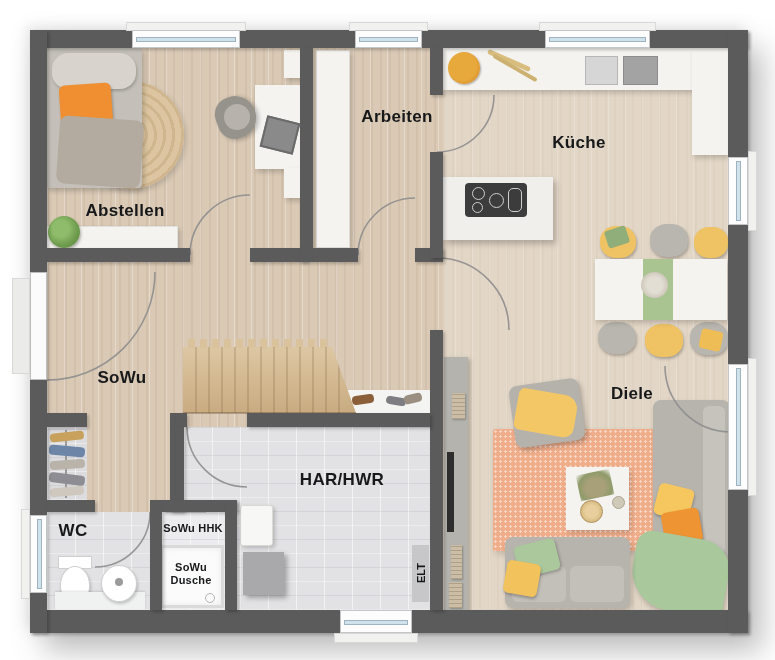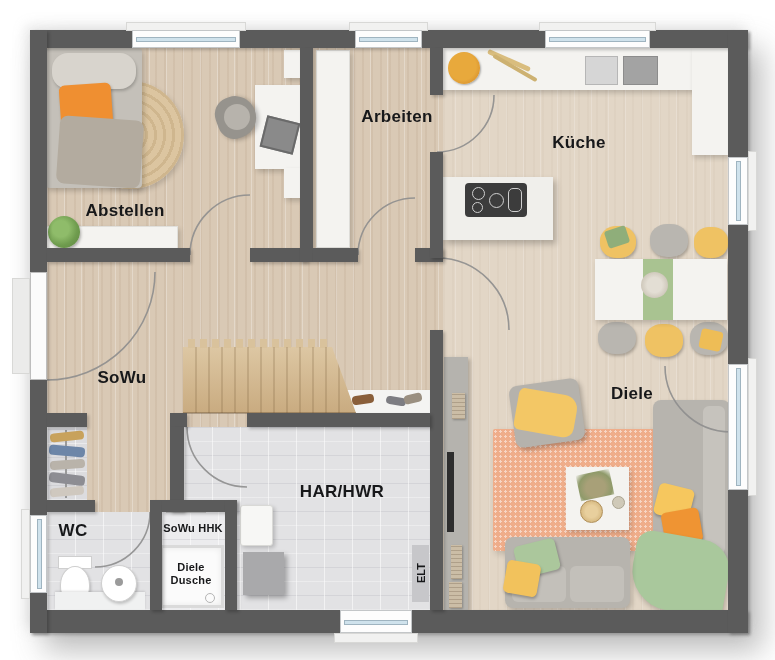--- a/index.html
+++ b/index.html
@@ -249,18 +249,18 @@
 
   <div class="abs sill" style="left:334px;top:633px;width:84px;height:10px"></div>
   <div class="abs win-h" style="left:340px;top:610px;width:72px;height:23px"></div>
 
   <div class="abs lbl" style="left:125px;top:211px">Abstellen</div>
   <div class="abs lbl" style="left:397px;top:117px">Arbeiten</div>
   <div class="abs lbl" style="left:579px;top:143px">Küche</div>
   <div class="abs lbl" style="left:122px;top:378px">SoWu</div>
   <div class="abs lbl" style="left:632px;top:394px">Diele</div>
   <div class="abs lbl" style="left:73px;top:531px">WC</div>
-  <div class="abs lbl" style="left:342px;top:492px">HAR/HWR</div>
+  <div class="abs lbl" style="left:342px;top:480px">HAR/HWR</div>
   <div class="abs lbl-sm" style="left:193px;top:528px;white-space:nowrap">SoWu HHK</div>
-  <div class="abs lbl-sm" style="left:191px;top:574px;width:48px">Diele Dusche</div>
+  <div class="abs lbl-sm" style="left:191px;top:574px;width:48px">SoWu Dusche</div>
   <div class="abs lbl-v" style="left:421px;top:573px">ELT</div>
 
 </div>
 
 </body></html>

